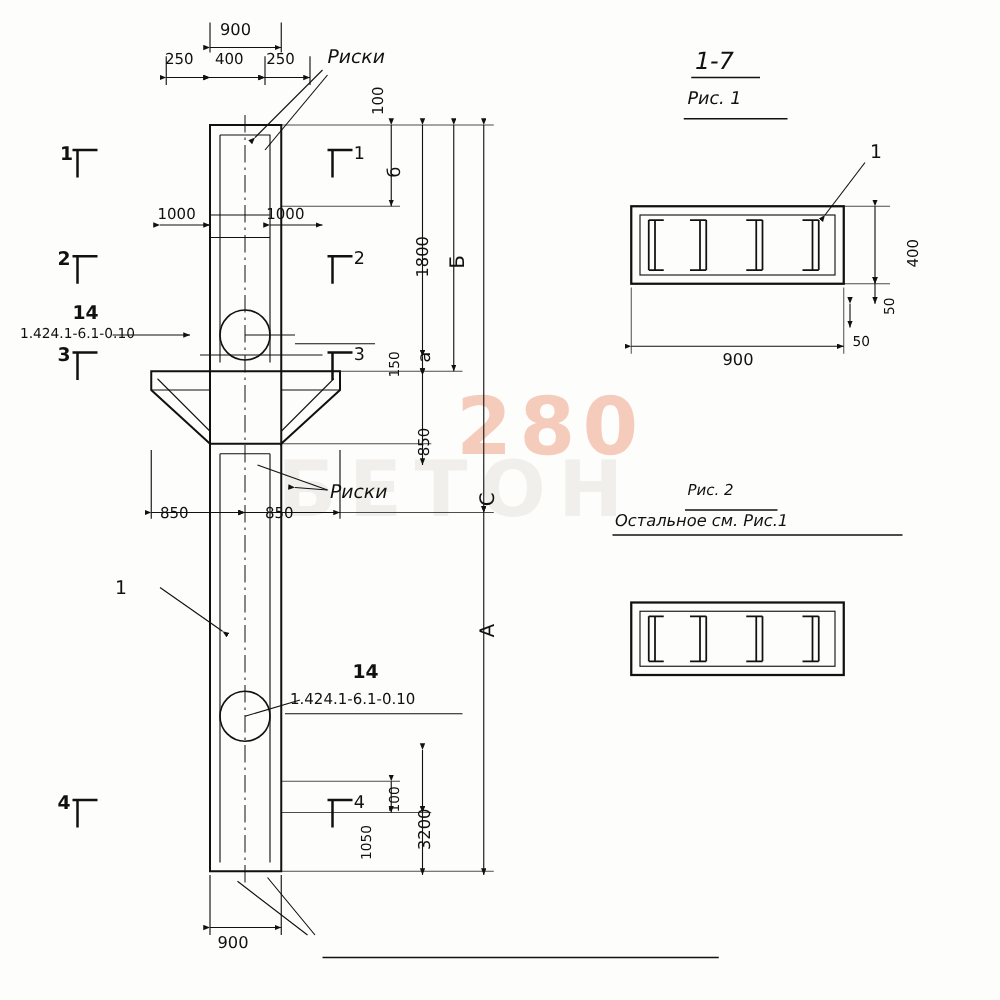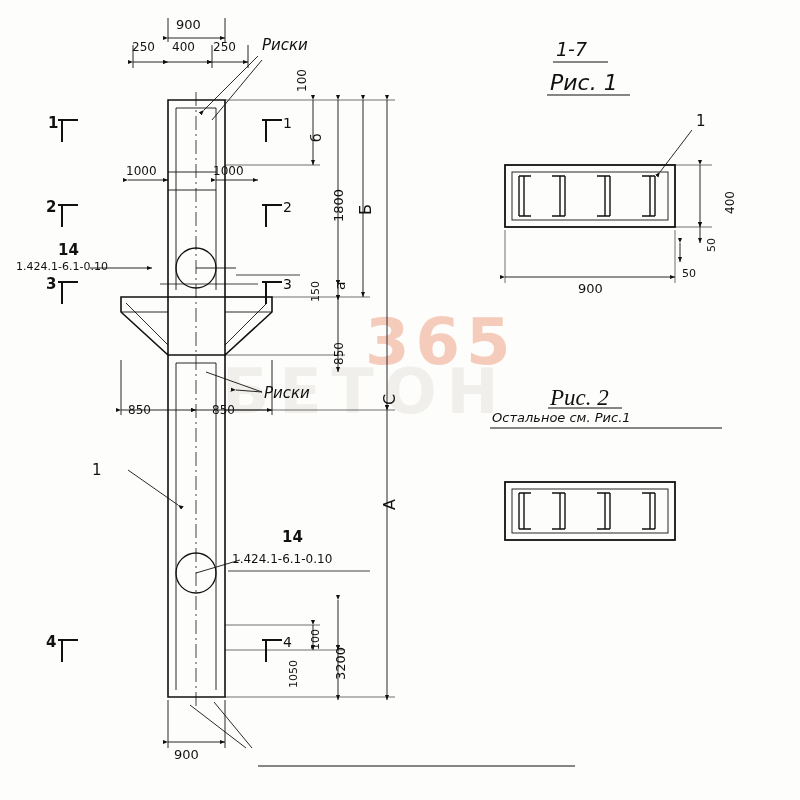--- a/index.html
+++ b/index.html
@@ -32,21 +32,21 @@
     opacity:.55;
     pointer-events:none;
   }
   .wm2{ color:#e8e5df; }
 </style>
 </head>
 <body>
 
 <div id="sheet">
 
-  <div class="wm" style="left:365px;top:305px;font-size:64px;letter-spacing:6px;">365</div>
+  <div class="wm" style="left:365px;top:305px;font-size:64px;letter-spacing:6px;">280</div>
   <div class="wm wm2" style="left:222px;top:355px;font-size:62px;letter-spacing:10px;">БЕТОН</div>
 
   <svg width="800" height="800">
     <defs>
       <marker id="arr" markerWidth="9" markerHeight="9" refX="8" refY="3" orient="auto">
         <path d="M0,0 L8,3 L0,6 z" fill="#111"></path>
       </marker>
       <marker id="arrs" markerWidth="7" markerHeight="7" refX="6" refY="2.4" orient="auto">
         <path d="M0,0 L6,2.4 L0,4.8 z" fill="#111"></path>
       </marker>
@@ -244,22 +244,22 @@
   <div class="lbl" style="left:48px;top:116px;font-size:15px;font-weight:bold;">1</div>
   <div class="lbl" style="left:283px;top:116px;font-size:14px;">1</div>
   <div class="lbl" style="left:46px;top:200px;font-size:15px;font-weight:bold;">2</div>
   <div class="lbl" style="left:283px;top:200px;font-size:14px;">2</div>
   <div class="lbl" style="left:46px;top:277px;font-size:15px;font-weight:bold;">3</div>
   <div class="lbl" style="left:283px;top:277px;font-size:14px;">3</div>
   <div class="lbl" style="left:46px;top:635px;font-size:15px;font-weight:bold;">4</div>
   <div class="lbl" style="left:283px;top:635px;font-size:14px;">4</div>
 
   <div class="lbl ital" style="left:556px;top:40px;font-size:19px;">1-7</div>
-  <div class="lbl ital" style="left:550px;top:72px;font-size:22px;text-align:center;">Рис. 1</div>
-  <div class="lbl ital" style="left:550px;top:386px;font-size:23px;font-family:Liberation Serif, serif;">Рис. 2</div>
+  <div class="lbl ital" style="left:550px;top:72px;font-size:14px;text-align:center;">Рис. 1</div>
+  <div class="lbl ital" style="left:550px;top:386px;font-size:12px;">Рис. 2</div>
   <div class="lbl ital" style="left:492px;top:411px;font-size:13px;">Остальное см. Рис.1</div>
 
   <div class="lbl" style="left:696px;top:114px;font-size:15px;">1</div>
   <div class="lbl vert" style="left:724px;top:214px;font-size:12px;transform:rotate(-90deg);">400</div>
   <div class="lbl vert" style="left:706px;top:252px;font-size:11px;transform:rotate(-90deg);">50</div>
   <div class="lbl" style="left:682px;top:268px;font-size:11px;">50</div>
   <div class="lbl" style="left:578px;top:282px;font-size:13px;">900</div>
 
 </div>
 

